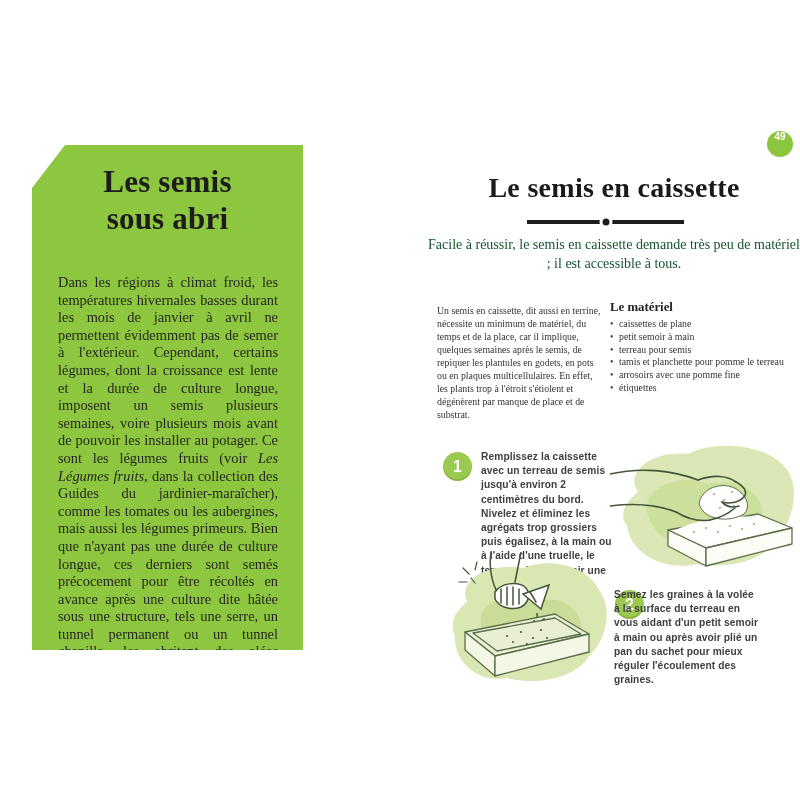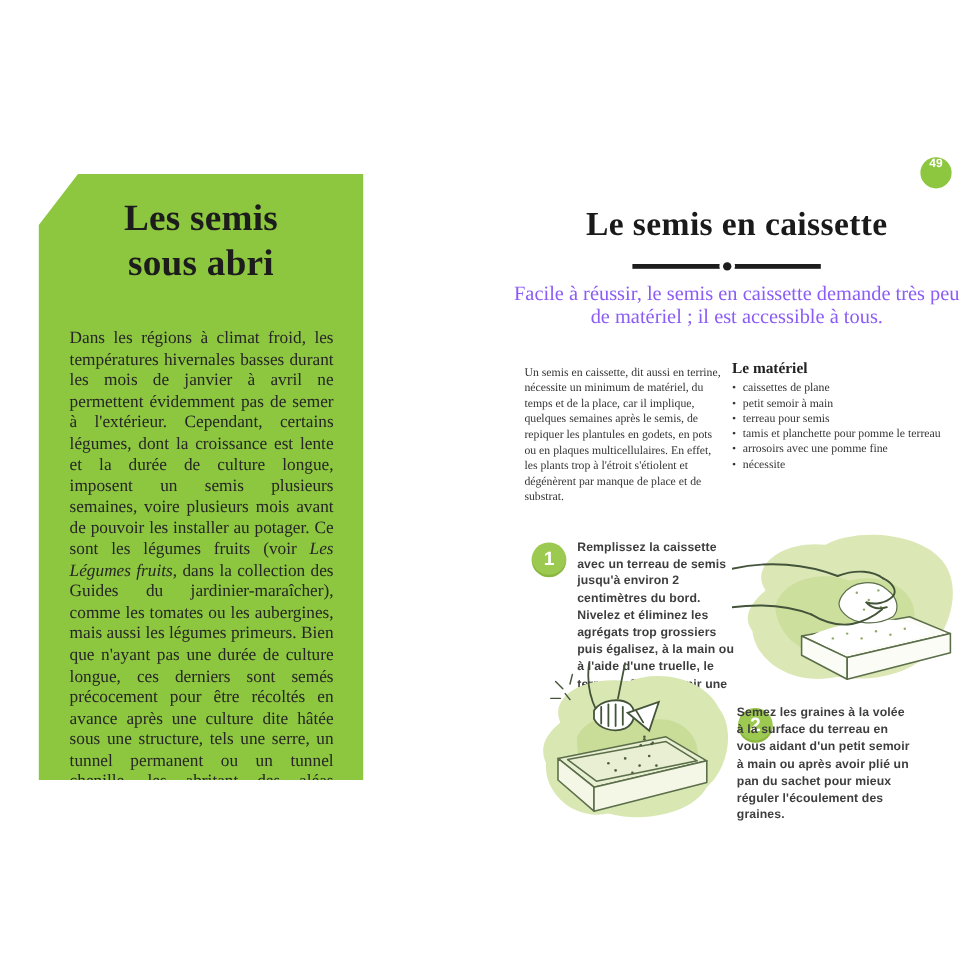--- a/index.html
+++ b/index.html
@@ -21,21 +21,21 @@
   .page-badge{position:absolute;left:767px;top:131px;width:26px;height:26px;border-radius:50%;
       background:#8dc63f;color:#ffffff;display:flex;align-items:flex-start;justify-content:center;
       font-family:"Liberation Sans",sans-serif;font-size:10px;font-weight:700;}
   .rp-title{position:absolute;left:418px;top:172px;width:392px;margin:0;text-align:center;
       font-size:28px;line-height:32px;font-weight:700;color:#1a1a1a;letter-spacing:.3px;}
   .divider{position:absolute;left:527px;top:220px;width:157px;height:4px;background:#1d1d1d;}
   .divider .dot{position:absolute;left:50%;top:50%;transform:translate(-50%,-50%);
       width:7px;height:7px;border-radius:50%;background:#1d1d1d;
       box-shadow:0 0 0 3px #ffffff;}
   .rp-subtitle{position:absolute;left:428px;top:235px;width:372px;margin:0;text-align:center;
-      font-size:17px;line-height:19px;color:#8b5cf6;}
+      font-size:14px;line-height:19px;color:#14532d;}
   .rp-intro{position:absolute;left:437px;top:304px;width:166px;margin:0;
       font-size:9.8px;line-height:13px;color:#333333;}
   .materials{position:absolute;left:610px;top:300px;width:192px;}
   .materials h3{margin:0 0 3px 0;font-size:12.8px;font-weight:700;color:#222222;}
   .materials ul{margin:0;padding:0;list-style:none;}
   .materials li{font-size:9.8px;line-height:12.8px;color:#333333;padding-left:9px;position:relative;}
   .materials li::before{content:"•";position:absolute;left:0;top:0;color:#333333;}
 
   .step-badge{position:absolute;width:29px;height:29px;border-radius:50%;background:#9cc94f;
       color:#ffffff;display:flex;align-items:center;justify-content:center;
@@ -84,21 +84,21 @@
     <p class="rp-intro">Un semis en caissette, dit aussi en terrine, nécessite un minimum de matériel, du temps et de la place, car il implique, quelques semaines après le semis, de repiquer les plantules en godets, en pots ou en plaques multicellulaires. En effet, les plants trop à l'étroit s'étiolent et dégénèrent par manque de place et de substrat.</p>
 
     <div class="materials">
       <h3>Le matériel</h3>
       <ul>
         <li><span>caissettes de plane</span></li>
         <li><span>petit semoir à main</span></li>
         <li><span>terreau pour semis</span></li>
         <li><span>tamis et planchette pour pomme le terreau</span></li>
         <li><span>arrosoirs avec une pomme fine</span></li>
-        <li><span>nécessite</span></li>
+        <li><span>étiquettes</span></li>
       </ul>
     </div>
 
     <div class="step-badge step1-badge">
       <span>1</span>
     </div>
     <p class="step-text step1-text">Remplissez la caissette avec un terreau de semis jusqu'à environ 2 centimètres du bord. Nivelez et éliminez les agrégats trop grossiers puis égalisez, à la main ou à l'aide d'une truelle, le terreau afin d'obtenir une surface homogène et plane.</p>
 
     <svg class="illus illus1" viewBox="0 0 190 148" aria-hidden="true">
       <path d="M28,58 C14,38 42,16 78,20 C104,6 152,10 172,30 C190,46 186,78 172,98 C162,124 122,136 88,130 C52,138 20,118 17,92 C8,80 16,68 28,58 Z" fill="#dbe8b6"></path>

